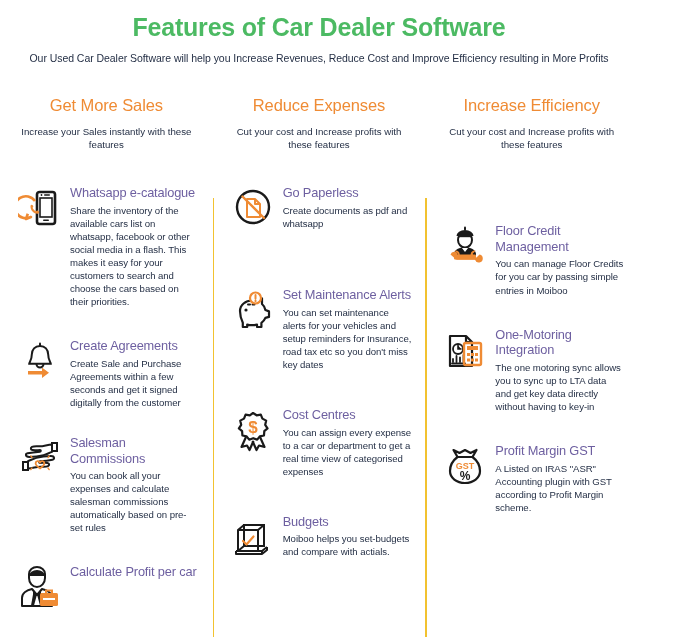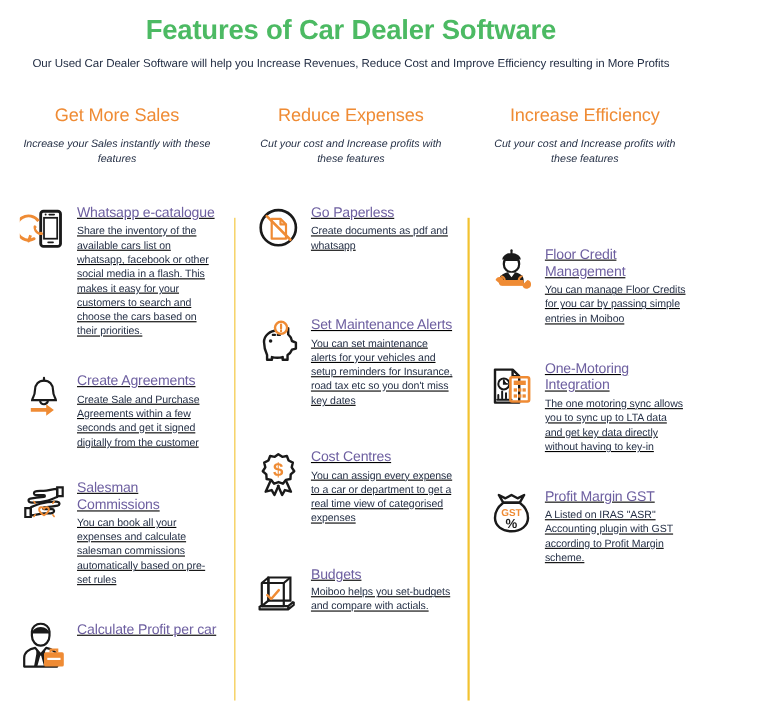--- a/index.html
+++ b/index.html
@@ -57,21 +57,20 @@
     margin-top: 0;
     letter-spacing: -0.1px;
   }
   .col-sub {
     text-align: center;
     font-size: 9.7px;
     color: #253046;
     margin-top: 10px;
     line-height: 1.35;
     padding: 0 4px;
-    font-style: italic;
   }
 
   .features {
     margin-top: 34px;
     display: flex;
     flex-direction: column;
   }
   .feature {
     display: flex;
     align-items: flex-start;
@@ -79,21 +78,21 @@
   .feature-icon {
     flex: 0 0 52px;
     width: 52px;
     height: 52px;
     display: flex;
     align-items: flex-start;
     justify-content: center;
     padding-top: 2px;
   }
   .feature-icon svg { display: block; }
-  .feature-body { flex: 1; padding-left: 4px; text-decoration: underline; }
+  .feature-body { flex: 1; padding-left: 4px; }
   .feature-title {
     font-size: 12.8px;
     color: #6d5fa0;
     line-height: 1.22;
     letter-spacing: -0.15px;
   }
   .feature-desc {
     margin-top: 3px;
     font-size: 9.6px;
     color: #253046;

